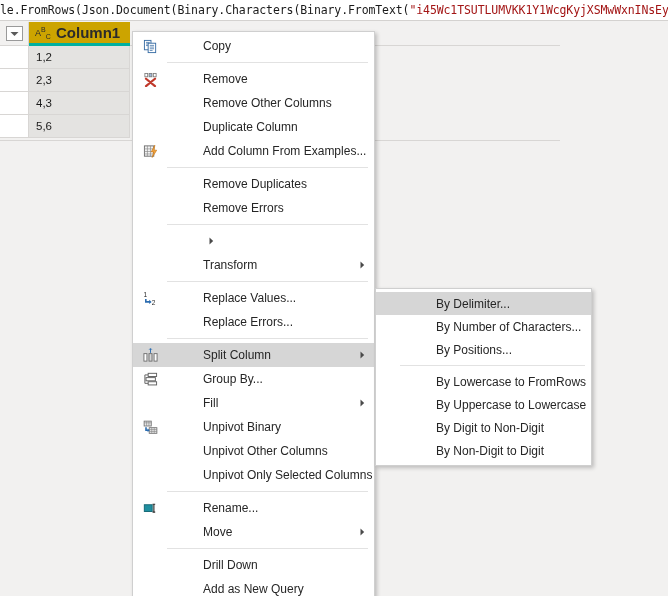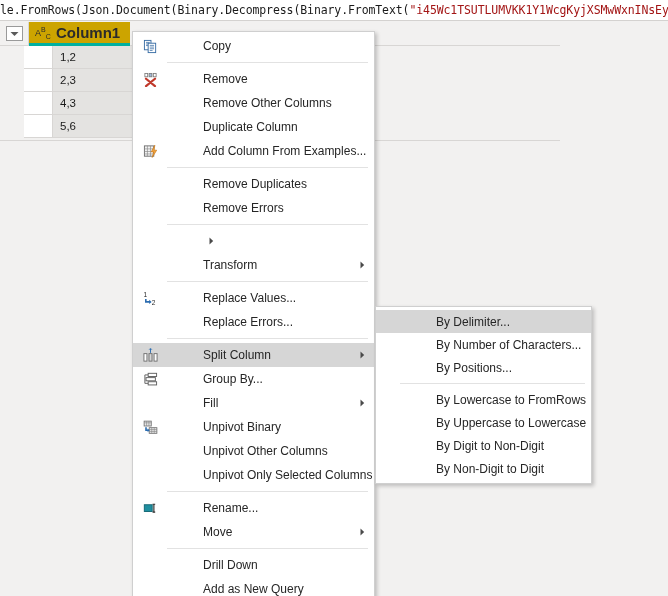--- a/index.html
+++ b/index.html
@@ -85,21 +85,20 @@
   .col-head .type-icon sub { font-size: 7px; }
   .col-head .col-title { font-size: 15px; font-weight: bold; }
   .head-filler {
     flex: 1;
     background: #F2F1F0;
     border-bottom: 1px solid #D8D6D4;
   }
   .grid-row {
     display: flex;
     height: 23px;
-    padding-left: 24px;
   }
   .rownum-cell {
     width: 29px;
     min-width: 29px;
     background: #FFFFFF;
     border-right: 1px solid #D8D6D4;
     border-bottom: 1px solid #D8D6D4;
   }
   .data-cell {
     width: 101px;
@@ -131,21 +130,21 @@
     left: 132px; top: 31px;
     width: 243px;
     background: #FFFFFF;
     border: 1px solid #CFCFCF;
     box-shadow: 2px 2px 4px rgba(0,0,0,0.22);
     padding: 2px 0 2px 0;
     z-index: 40;
   }
   #submenu {
     position: absolute;
-    left: 375px; top: 306px;
+    left: 375px; top: 288px;
     width: 217px;
     background: #FFFFFF;
     border: 1px solid #CFCFCF;
     box-shadow: 2px 2px 4px rgba(0,0,0,0.22);
     padding: 3px 0 3px 0;
     z-index: 50;
   }
   .menu-item {
     display: flex;
     align-items: center;
@@ -183,21 +182,21 @@
     background: #E2E2E2;
     margin: 4px 6px 4px 34px;
   }
   #submenu .menu-item .mi-icon { width: 24px; min-width: 24px; }
   #submenu .menu-sep { margin: 4px 6px 4px 24px; }
   #submenu .menu-item { height: 23px; }
 </style>
 </head>
 <body>
 
-<div id="formula-bar"><span>le.FromRows(Json.Document(Binary.Decompress(Binary.FromText(</span><span class="lit-str">"i45Wc1TSUTLUMVKK1Y1WcgKyjXSMwWxnINsEynYB</span></div>
+<div id="formula-bar"><span>le.FromRows(Json.Document(Binary.Characters(Binary.FromText(</span><span class="lit-str">"i45Wc1TSUTLUMVKK1Y1WcgKyjXSMwWxnINsEynYB</span></div>
 
 <div id="grid">
 
   <div class="grid-header-row">
     <div class="rownum-head">
       <div class="filter-btn">
         <svg width="9" height="6" viewBox="0 0 9 6">
           <path d="M0.5 1 L4.5 5 L8.5 1 Z" fill="#5A5A5A"></path>
         </svg>
       </div>

